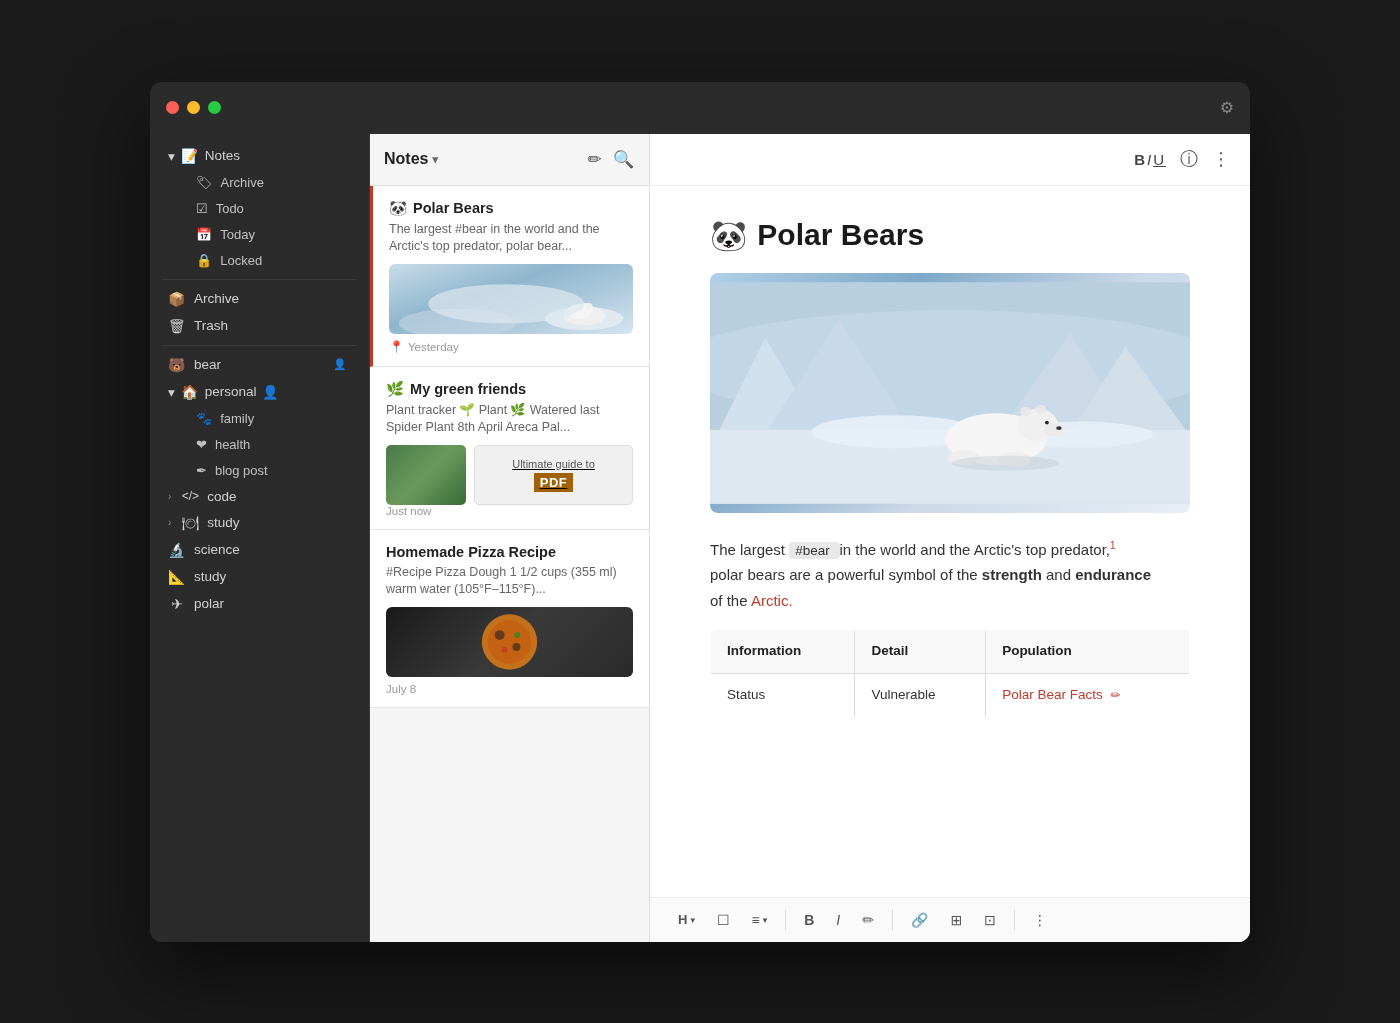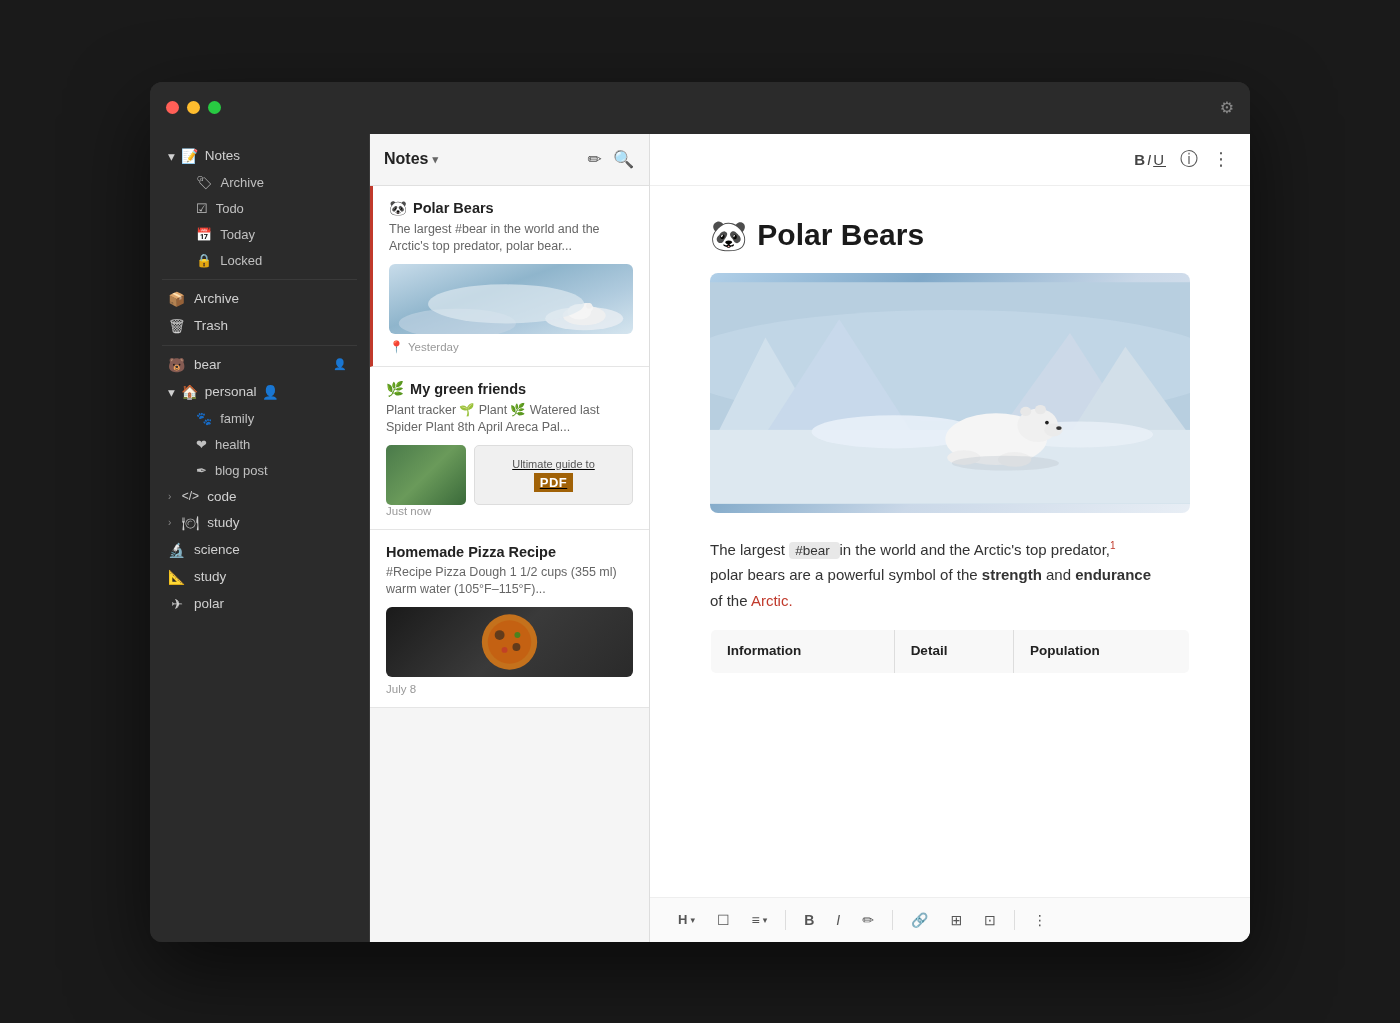--- a/index.html
+++ b/index.html
@@ -583,20 +583,28 @@
 
           <table class="info-table">
             <thead>
               <tr>
                 <th>Information</th>
                 <th>Detail</th>
                 <th>Population</th>
               </tr>
             </thead>
             <tbody>
+              <tr>
+                <td>Status</td>
+                <td>Vulnerable</td>
+                <td>
+                  <a class="link-red">Polar Bear Facts</a>
+                  <span style="font-size:12px;color:#c0392b;margin-left:4px;">✏</span>
+                </td>
+              </tr>
             </tbody>
           </table>
         </div>
       </div>
 
       <div class="editor-bottom-toolbar">
         <div class="bottom-tool">
           <span style="font-weight:700;font-size:13px;">H</span>
           <span style="font-size:9px;">▾</span>
         </div>

